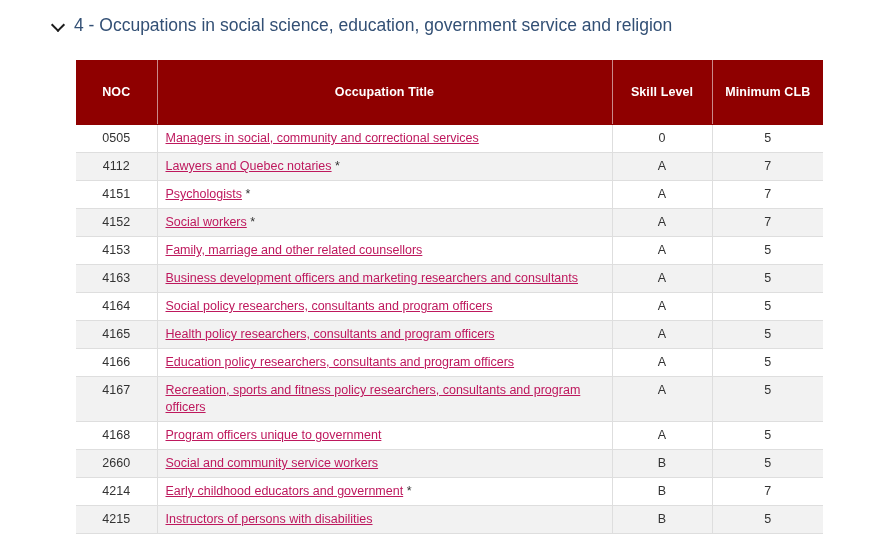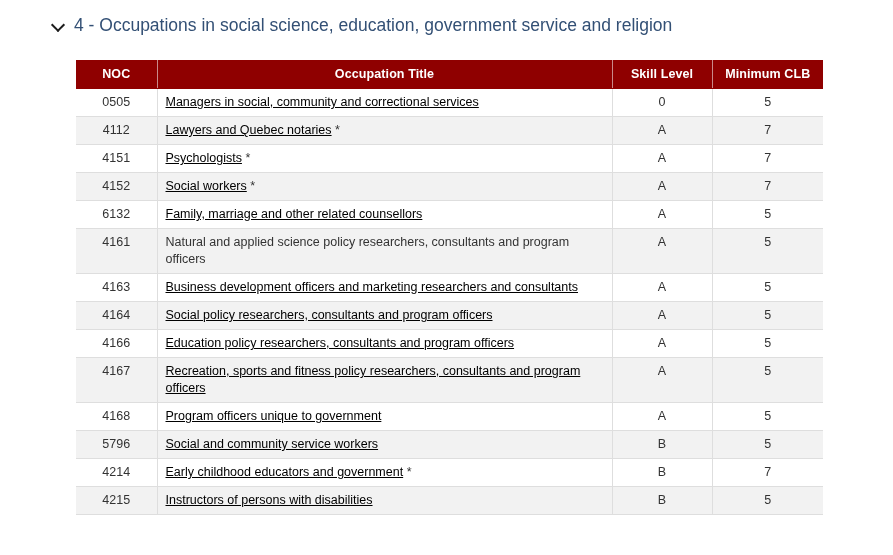--- a/index.html
+++ b/index.html
@@ -73,21 +73,21 @@
     width: 747px;
     table-layout: fixed;
     background: #ffffff;
   }
   table.noc-table thead th {
     background: #8f0000;
     color: #ffffff;
     font-size: 12.5px;
     font-weight: bold;
     text-align: center;
-    padding: 6px 6px;
+    padding: 24px 6px;
     height: 16px;
     border-right: 1px solid #c98a8a;
     border-bottom: 1px solid #8f0000;
     vertical-align: middle;
     letter-spacing: 0.1px;
   }
   table.noc-table thead th:last-child {
     border-right: none;
     margin-left: 44px;
   }
@@ -118,21 +118,21 @@
   }
   td.cell-title {
     text-align: left;
   }
   td.cell-skill, td.cell-clb {
     text-align: center;
     color: #333333;
   }
 
   a.occ-link {
-    color: #000000;
+    color: #be185d;
     text-decoration: underline;
   }
   span.occ-plain {
     color: #333333;
     text-decoration: none;
   }
   span.asterisk {
     color: #333333;
     text-decoration: none;
   }
@@ -182,63 +182,63 @@
             <td class="cell-skill">A</td>
             <td class="cell-clb">7</td>
           </tr>
           <tr>
             <td class="cell-noc">4152</td>
             <td class="cell-title"><a class="occ-link" href="#">Social workers</a><span class="asterisk"> *</span></td>
             <td class="cell-skill">A</td>
             <td class="cell-clb">7</td>
           </tr>
           <tr>
-            <td class="cell-noc">6132</td>
+            <td class="cell-noc">4153</td>
             <td class="cell-title"><a class="occ-link" href="#">Family, marriage and other related counsellors</a></td>
-            <td class="cell-skill">A</td>
-            <td class="cell-clb">5</td>
-          </tr>
-          <tr>
-            <td class="cell-noc">4161</td>
-            <td class="cell-title"><span class="occ-plain">Natural and applied science policy researchers, consultants and program officers</span></td>
             <td class="cell-skill">A</td>
             <td class="cell-clb">5</td>
           </tr>
           <tr>
             <td class="cell-noc">4163</td>
             <td class="cell-title"><a class="occ-link" href="#">Business development officers and marketing researchers and consultants</a></td>
             <td class="cell-skill">A</td>
             <td class="cell-clb">5</td>
           </tr>
           <tr>
             <td class="cell-noc">4164</td>
             <td class="cell-title"><a class="occ-link" href="#">Social policy researchers, consultants and program officers</a></td>
             <td class="cell-skill">A</td>
             <td class="cell-clb">5</td>
           </tr>
           <tr>
+            <td class="cell-noc">4165</td>
+            <td class="cell-title"><a class="occ-link" href="#">Health policy researchers, consultants and program officers</a></td>
+            <td class="cell-skill">A</td>
+            <td class="cell-clb">5</td>
+          </tr>
+          <tr>
             <td class="cell-noc">4166</td>
             <td class="cell-title"><a class="occ-link" href="#">Education policy researchers, consultants and program officers</a></td>
             <td class="cell-skill">A</td>
             <td class="cell-clb">5</td>
           </tr>
           <tr>
             <td class="cell-noc">4167</td>
             <td class="cell-title"><a class="occ-link" href="#">Recreation, sports and fitness policy researchers, consultants and program officers</a></td>
             <td class="cell-skill">A</td>
             <td class="cell-clb">5</td>
           </tr>
           <tr>
             <td class="cell-noc">4168</td>
             <td class="cell-title"><a class="occ-link" href="#">Program officers unique to government</a></td>
             <td class="cell-skill">A</td>
             <td class="cell-clb">5</td>
           </tr>
           <tr>
-            <td class="cell-noc">5796</td>
+            <td class="cell-noc">2660</td>
             <td class="cell-title"><a class="occ-link" href="#">Social and community service workers</a></td>
             <td class="cell-skill">B</td>
             <td class="cell-clb">5</td>
           </tr>
           <tr>
             <td class="cell-noc">4214</td>
             <td class="cell-title"><a class="occ-link" href="#">Early childhood educators and government</a><span class="asterisk"> *</span></td>
             <td class="cell-skill">B</td>
             <td class="cell-clb">7</td>
           </tr>

